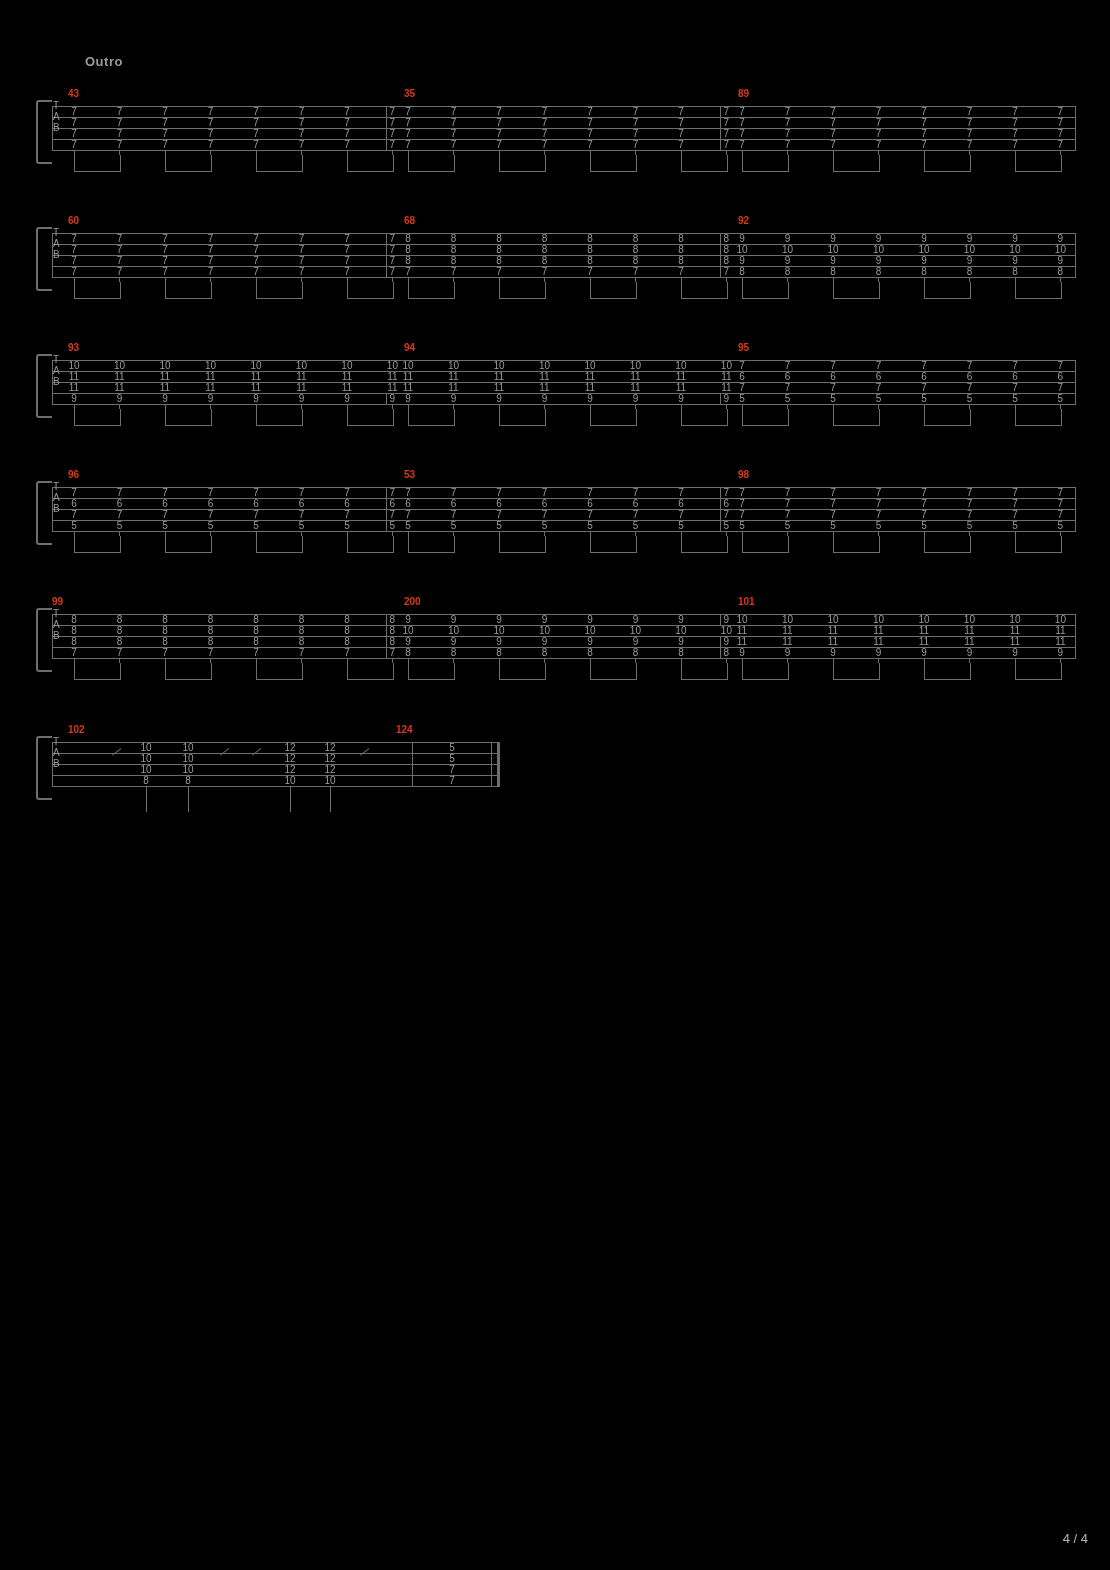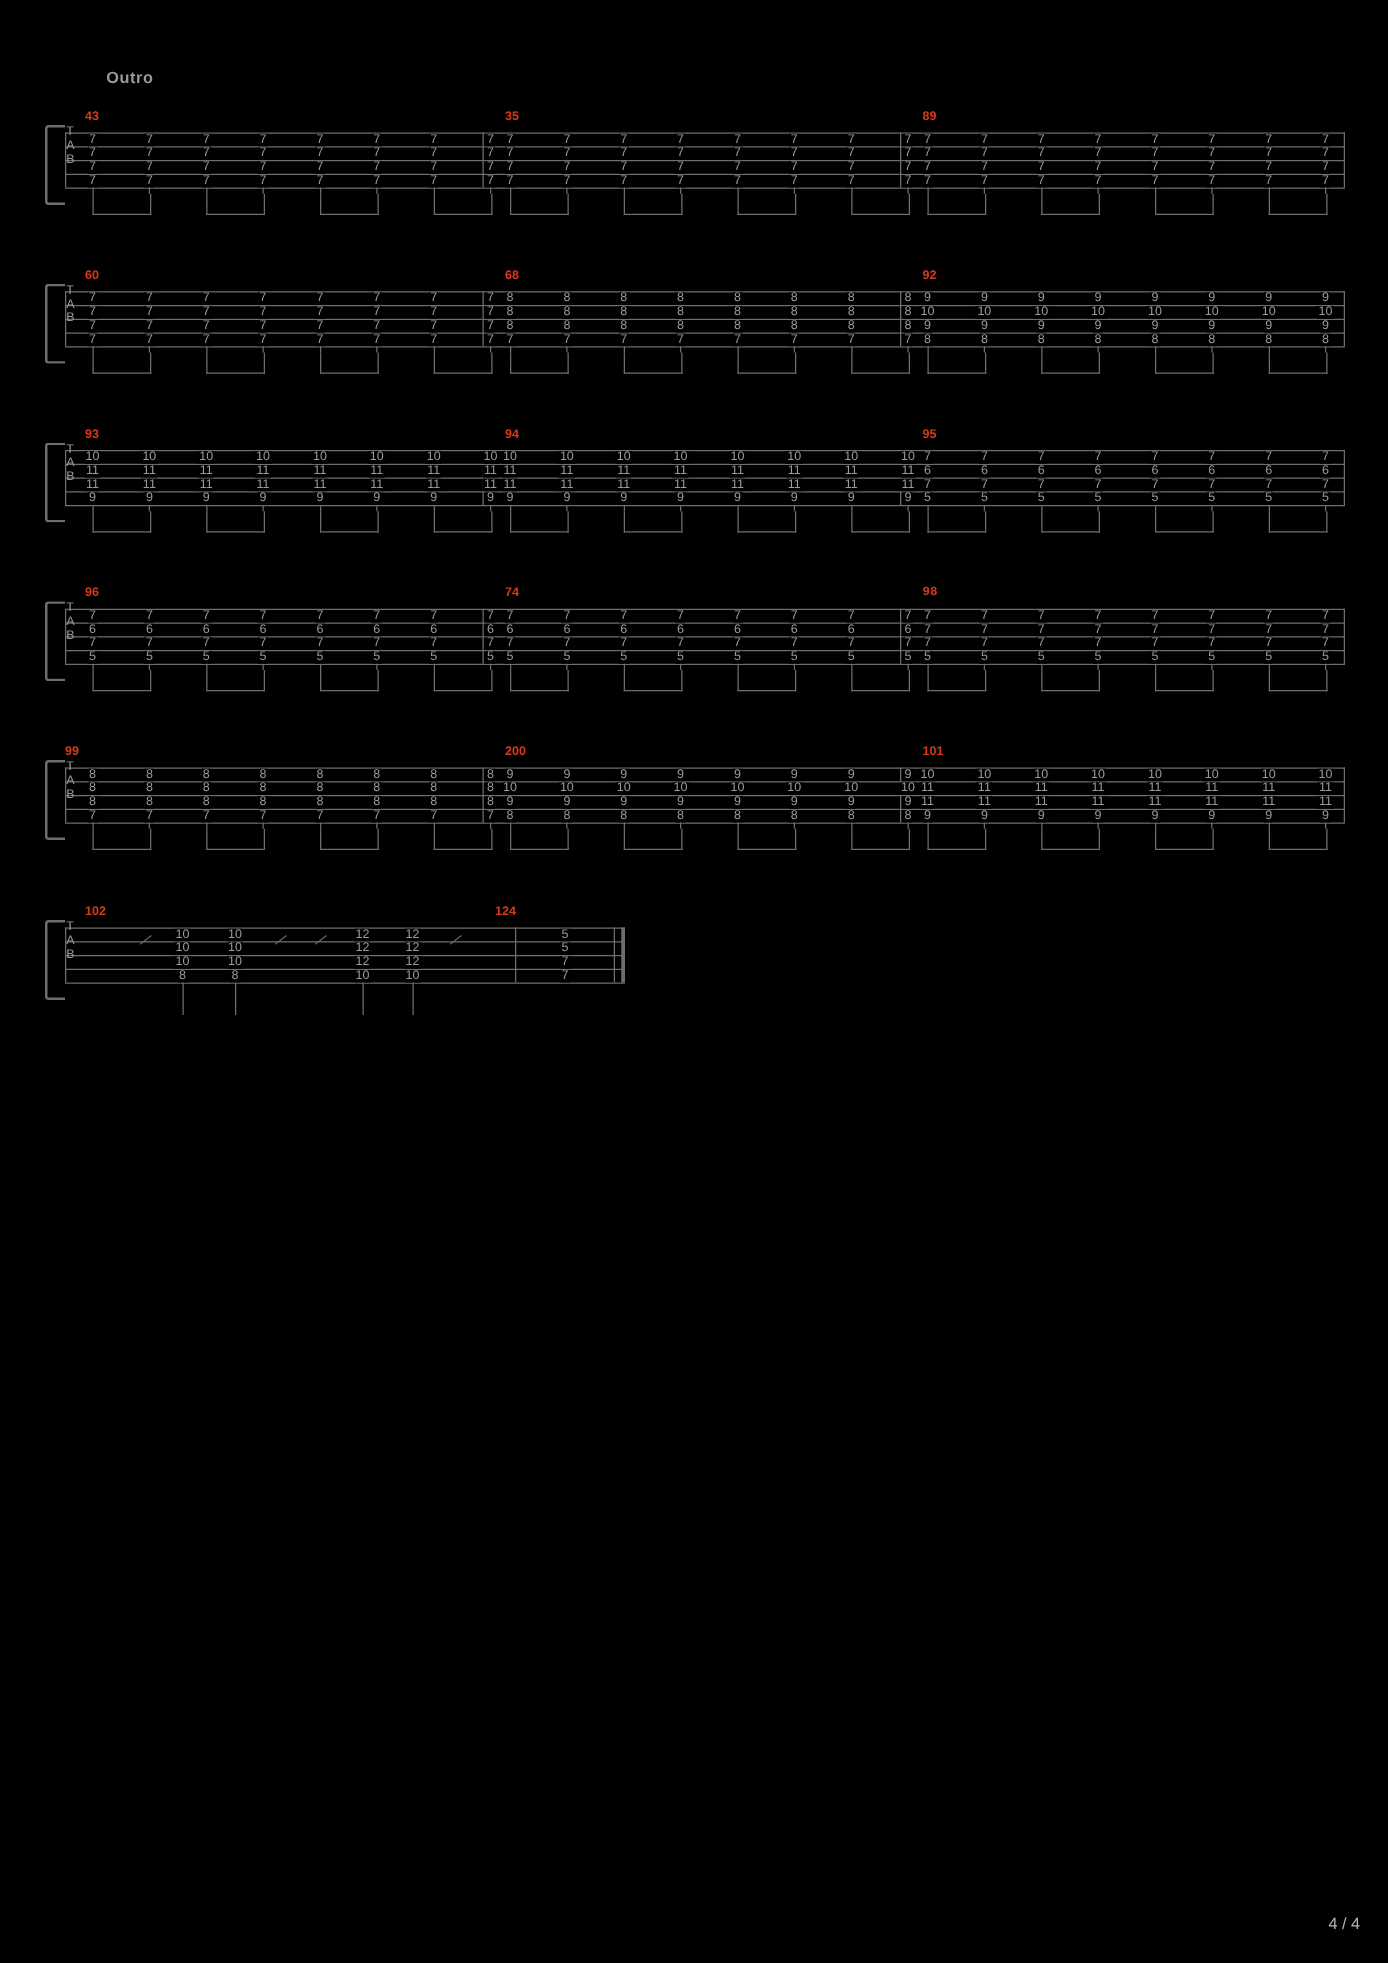--- a/index.html
+++ b/index.html
@@ -763,22 +763,22 @@
         <div class="stem-group" style="left: 372px; width: 45.4857px; top: 69px;"></div>
         <div class="stem-group" style="left: 462.971px; width: 45.4857px; top: 69px;"></div>
         <div class="stem-group" style="left: 553.943px; width: 45.4857px; top: 69px;"></div>
         <div class="stem-group" style="left: 644.914px; width: 45.4857px; top: 69px;"></div>
         <div class="stem-group" style="left: 706px; width: 45.4857px; top: 69px;"></div>
         <div class="stem-group" style="left: 796.971px; width: 45.4857px; top: 69px;"></div>
         <div class="stem-group" style="left: 887.943px; width: 45.4857px; top: 69px;"></div>
         <div class="stem-group" style="left: 978.914px; width: 45.4857px; top: 69px;"></div>
       </div>
       <div class="measure-num" style="left: 68px; top: 469px;">96</div>
-      <div class="measure-num" style="left: 404px; top: 469px;">74</div>
-      <div class="measure-num" style="left: 738px; top: 469px; font-family: Liberation Mono, monospace;">98</div>
+      <div class="measure-num" style="left: 404px; top: 469px;">53</div>
+      <div class="measure-num" style="left: 738px; top: 469px;">98</div>
       <div class="system" style="top: 594px; height: 110px;">
         <div class="staff" style="width: 1024px;">
           <div class="line l0"></div>
           <div class="line l1"></div>
           <div class="line l2"></div>
           <div class="line l3"></div>
           <div class="line l4"></div>
           <div class="barline" style="left: 0px;"></div>
           <div class="barline" style="left: 334px;"></div>
           <div class="barline" style="left: 668px;"></div>

